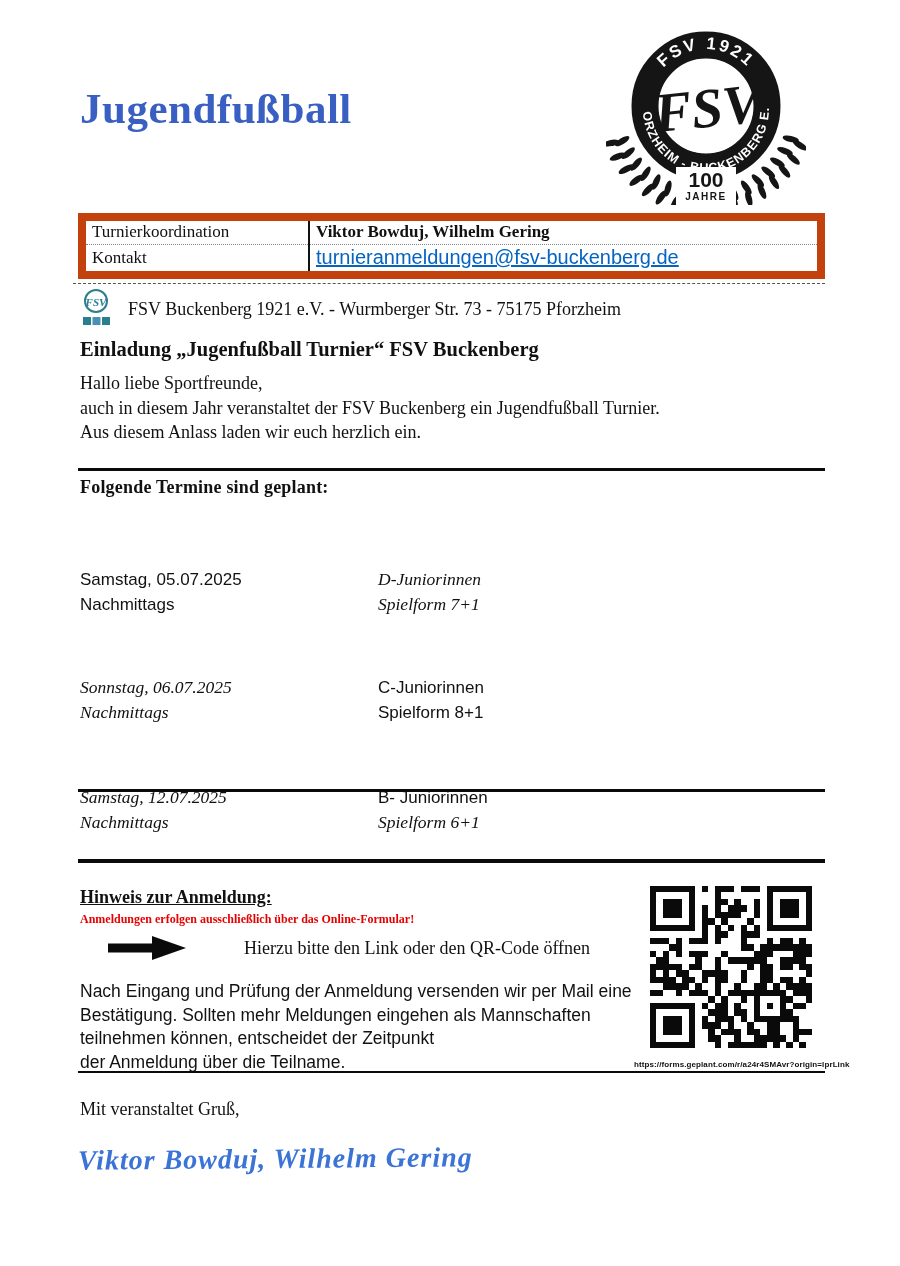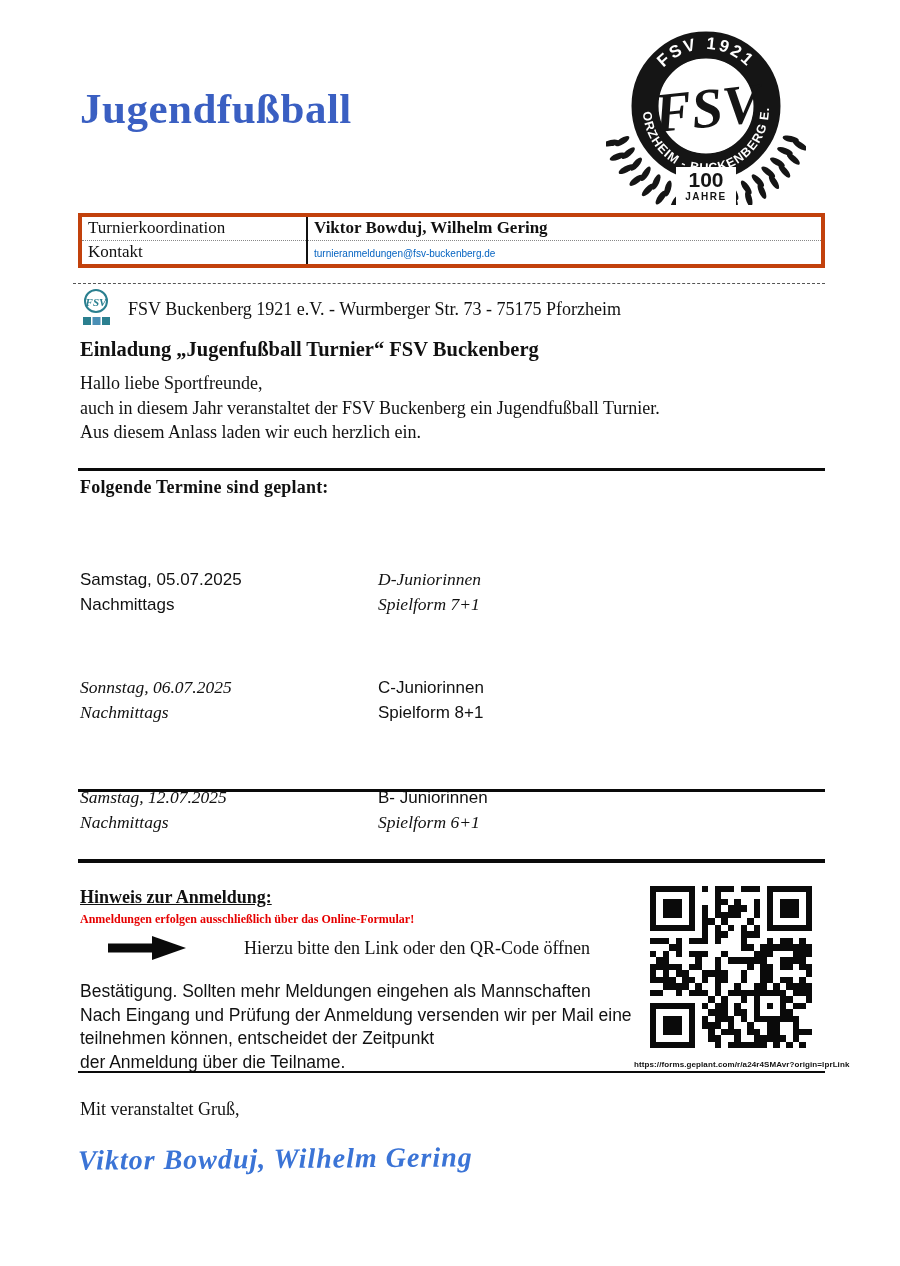--- a/index.html
+++ b/index.html
@@ -10,26 +10,26 @@
   body{width:900px;height:1266px;background:#fff;font-family:"Liberation Serif",serif;color:#111;}
   .page{position:relative;width:900px;height:1266px;background:#fff;overflow:hidden;}
   .abs{position:absolute;}
   .serif{font-family:"Liberation Serif","DejaVu Serif",serif;}
   .sans{font-family:"Liberation Sans","DejaVu Sans",sans-serif;}
 
   .doc-title{left:80px;top:84px;font-size:43px;font-weight:bold;color:var(--title-blue);letter-spacing:.5px;}
 
   .crest{left:606px;top:30px;width:200px;height:175px;}
 
-  .coord-table{left:78px;top:213px;width:747px;border:4px solid #c2410c;border-collapse:collapse;table-layout:fixed;}
+  .coord-table{left:78px;top:213px;width:747px;border:8px solid #c2410c;border-collapse:collapse;table-layout:fixed;}
   .coord-table td{border-left:2px solid #111;padding:1px 6px 2px 6px;font-size:17px;height:24px;vertical-align:middle;}
   .coord-table td:first-child{border-left:none;width:227px;}
   .coord-table tr+tr td{border-top:1px dotted #888;}
   .coord-value{font-weight:bold;}
-  .email-link{font-family:"Liberation Sans",sans-serif;font-size:10px;color:var(--link-blue);font-weight:normal;}
+  .email-link{font-family:"Liberation Sans",sans-serif;font-size:20px;color:var(--link-blue);text-decoration:underline;font-weight:normal;}
 
   .frame-rule{left:73px;top:283px;width:752px;border-top:1px dashed #555;height:0;}
 
   .mini-logo{left:80px;top:288px;width:32px;height:40px;}
   .sender-line{left:128px;top:299px;font-size:18px;}
 
   .invite-heading{left:80px;top:338px;font-size:20.5px;font-weight:bold;}
   .greeting{left:80px;top:371px;font-size:18px;line-height:24.5px;}
 
   .rule{left:78px;width:747px;background:#0a0a0a;}
@@ -184,22 +184,22 @@
 
   <div class="abs hinweis-heading serif">Hinweis zur Anmeldung:</div>
   <div class="abs warning-line serif">Anmeldungen erfolgen ausschließlich über das Online-Formular!</div>
   <svg class="abs arrow-icon" viewBox="0 0 80 24">
     <rect x="0" y="7.5" width="44" height="9" fill="#0a0a0a"></rect>
     <polygon points="44,0 78,12 44,24" fill="#0a0a0a"></polygon>
   </svg>
   <div class="abs instruction serif">Hierzu bitte den Link oder den QR-Code öffnen</div>
 
   <div class="abs note sans">
+    <div>Nach Eingang und Prüfung der Anmeldung versenden wir per Mail eine</div>
     <div>Bestätigung. Sollten mehr Meldungen eingehen als Mannschaften</div>
-    <div>Nach Eingang und Prüfung der Anmeldung versenden wir per Mail eine</div>
     <div>teilnehmen können, entscheidet der Zeitpunkt</div>
     <div>der Anmeldung über die Teilname.</div>
   </div>
 
   <svg id="qr-svg" class="abs qr" viewBox="0 0 25 25" shape-rendering="crispEdges">
       <rect x="0" y="0" width="25" height="25" fill="#fff"></rect>
       <rect x="8" y="0" width="1" height="1" fill="#0a0a0a"></rect>
       <rect x="10" y="0" width="1" height="1" fill="#0a0a0a"></rect>
       <rect x="11" y="0" width="1" height="1" fill="#0a0a0a"></rect>
       <rect x="12" y="0" width="1" height="1" fill="#0a0a0a"></rect>

